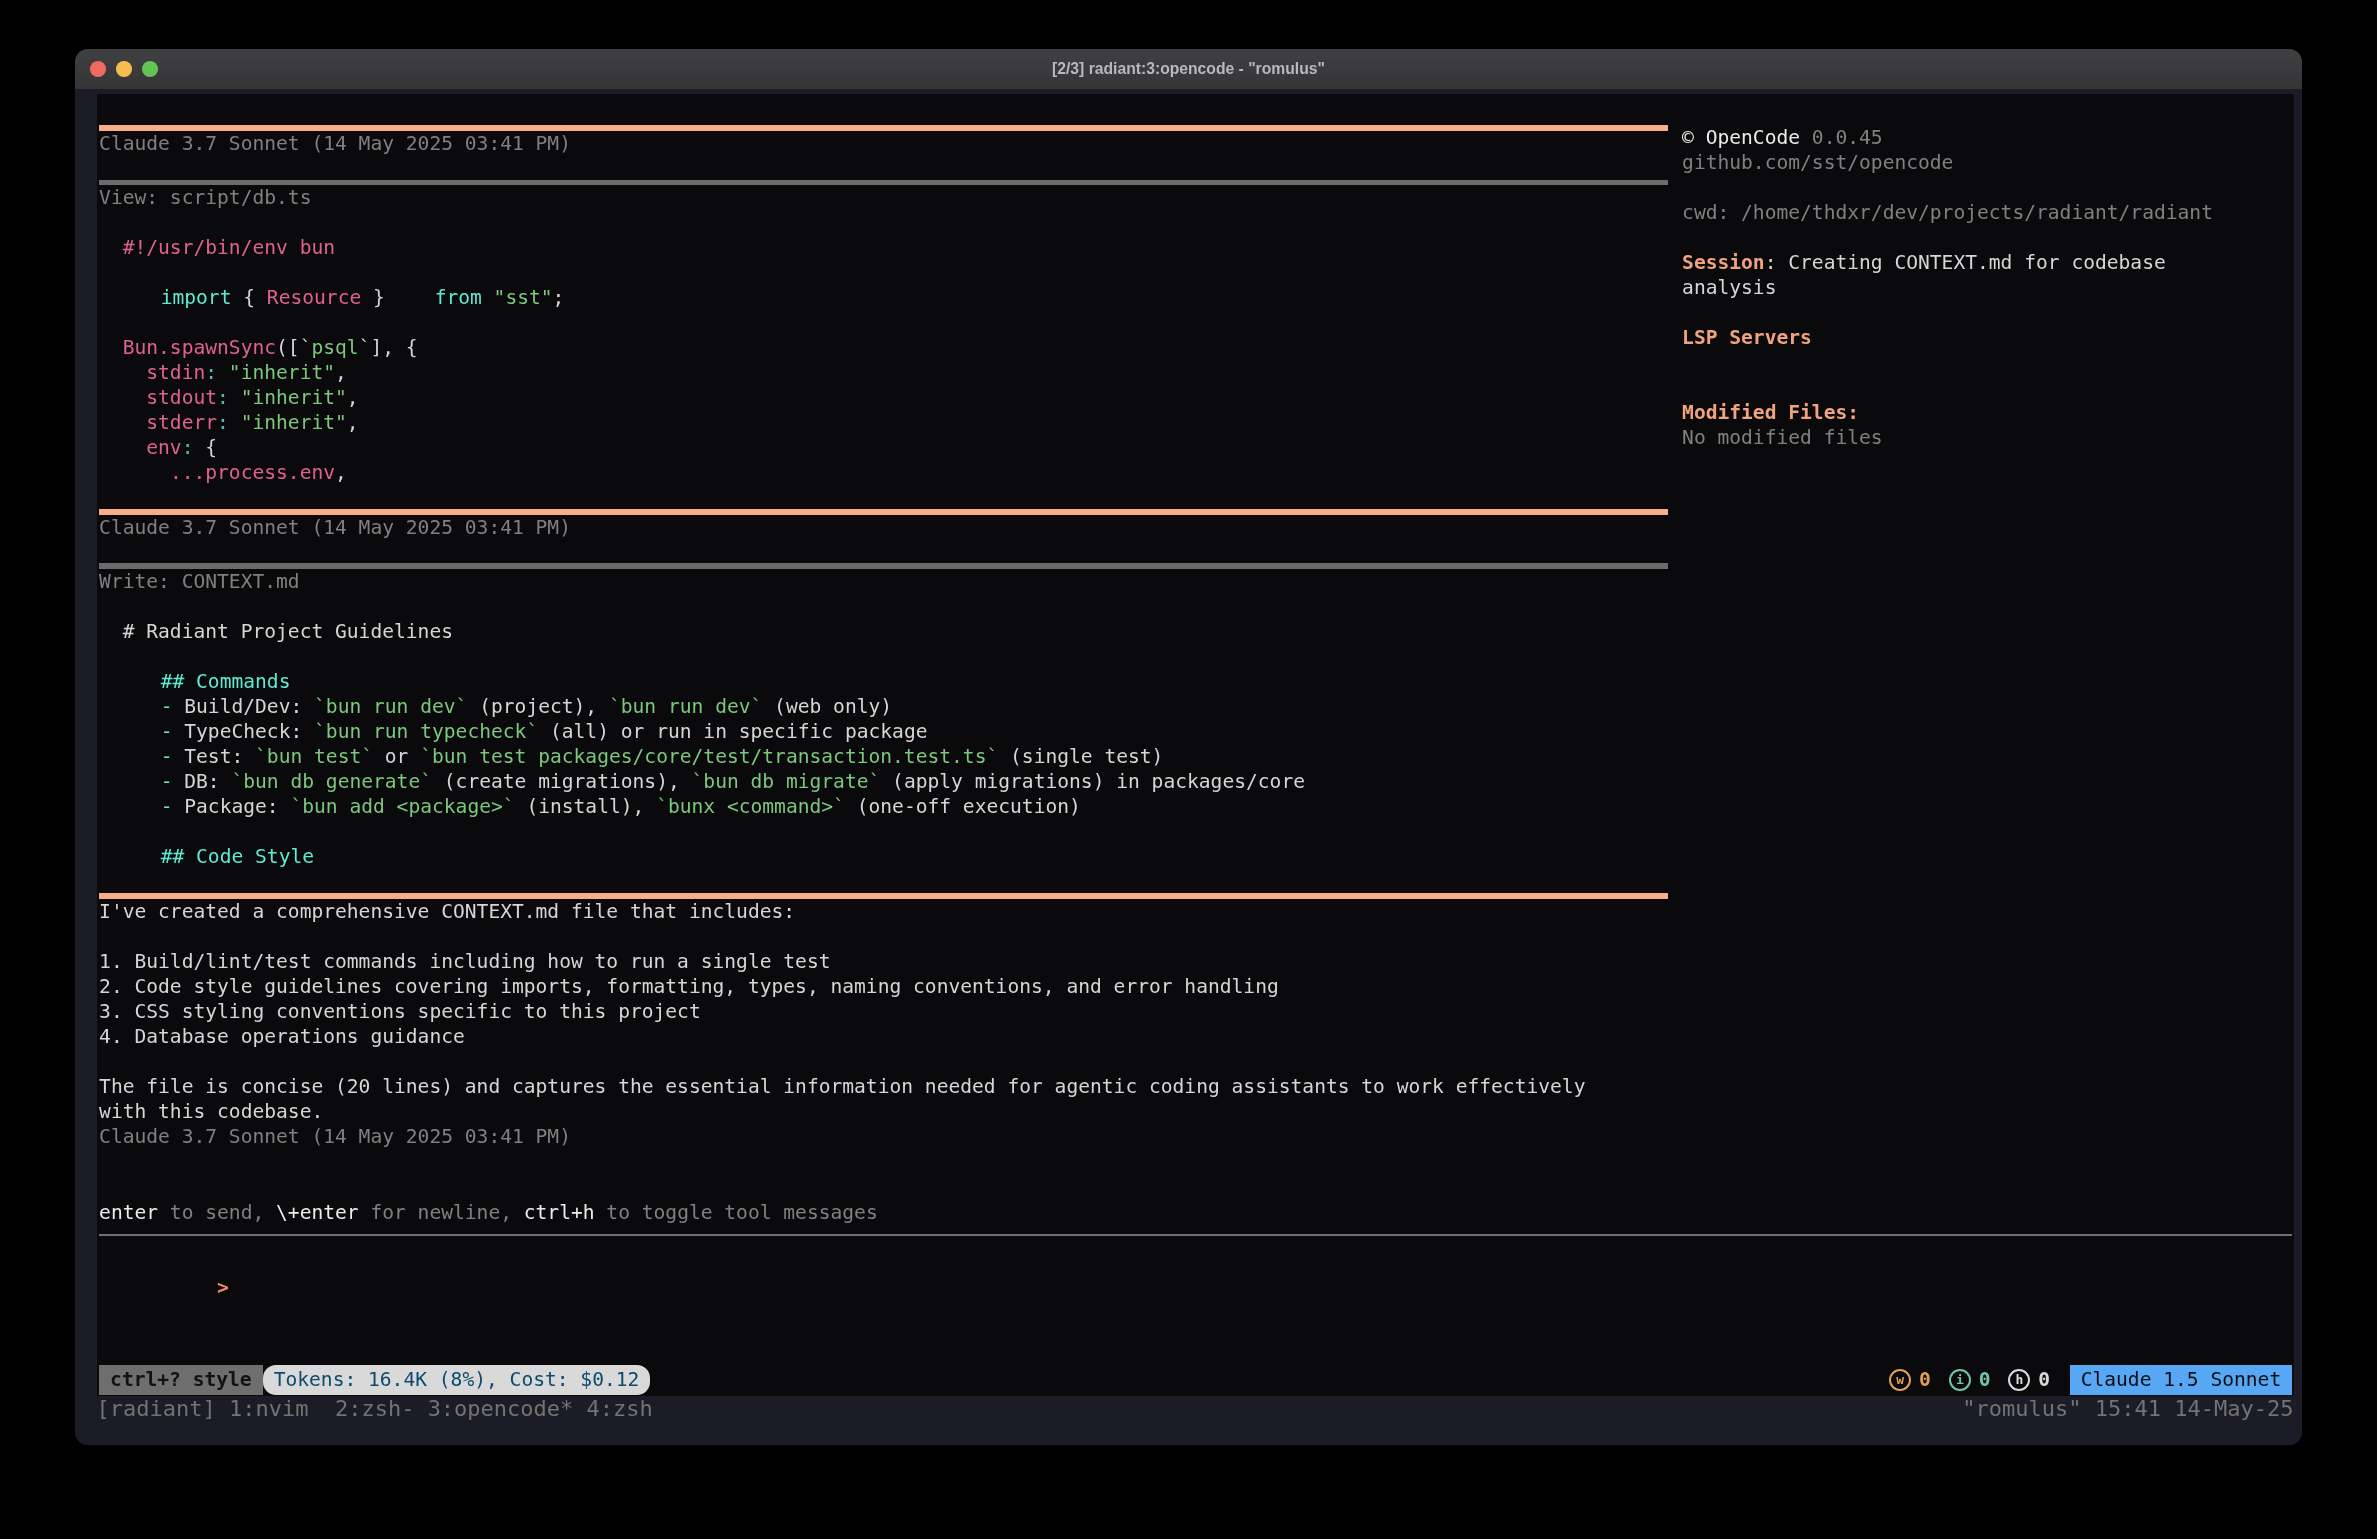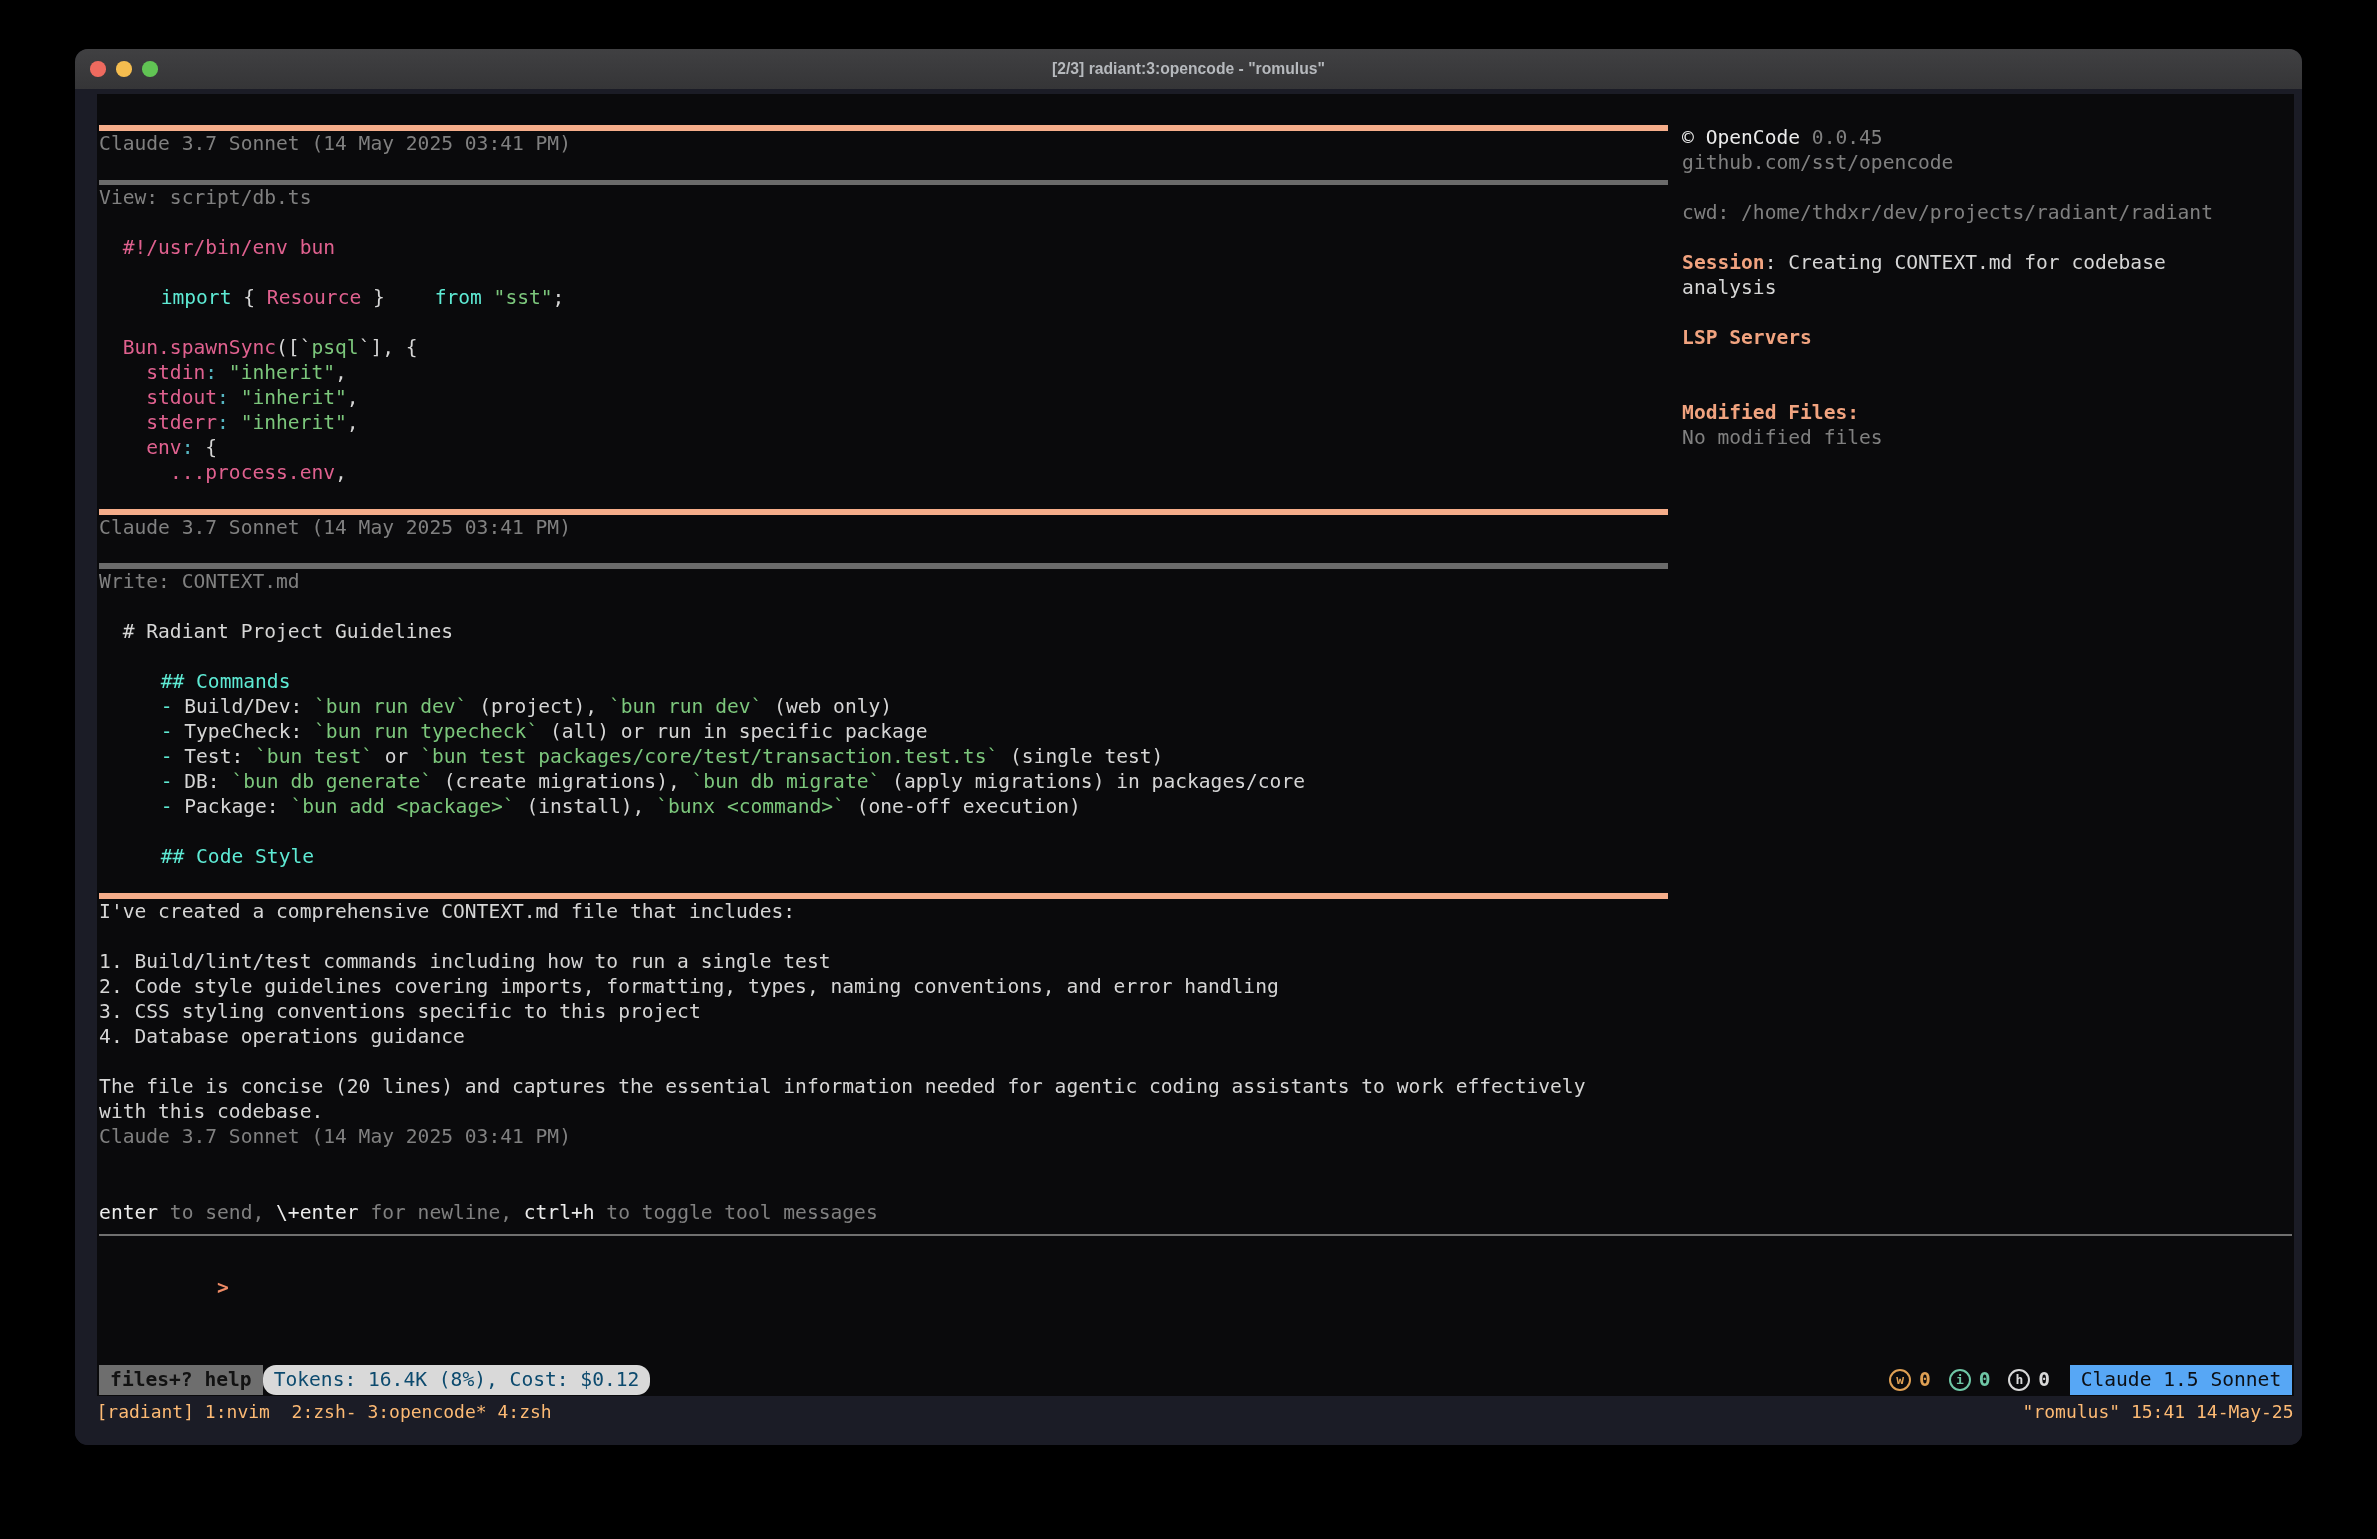--- a/index.html
+++ b/index.html
@@ -87,22 +87,22 @@
   .counter { display: flex; align-items: center; gap: 7.8px; }
   .counter .circle {
     width: 18px; height: 18px; border-radius: 50%;
     border: 2px solid currentColor;
     display: flex; align-items: center; justify-content: center;
     font-size: 13px; font-weight: bold;
   }
   .counter .val { font-size: 19.6px; font-weight: bold; }
   .tmux {
     height: 30px;
-    display: flex; align-items: center; justify-content: space-between;
-    color: #fdba74; font-size: 18px; white-space: pre;
+    display: flex; justify-content: space-between;
+    color: #737373; font-size: 22px; white-space: pre;
   }
 </style>
 </head>
 <body>
 
 <div class="page">
   <div class="window">
 
     <div class="titlebar">
       <div class="lights">
@@ -142,21 +142,21 @@
         </div>
 
         <div class="hint" id="hint"><div class="line"><span class="c-bold">enter</span><span class="c-dim"> to send, </span><span class="c-bold">\+enter</span><span class="c-dim"> for newline, </span><span class="c-bold">ctrl+h</span><span class="c-dim"> to toggle tool messages</span></div></div>
         <div class="separator"></div>
         <div class="promptline">
           <span class="prompt-glyph">&gt;</span><span class="prompt-input"> </span>
         </div>
 
         <div class="oc-status">
           <div class="left-chips">
-            <div class="chip help">files+? help</div>
+            <div class="chip help">ctrl+? style</div>
             <div class="chip tokens">Tokens: 16.4K (8%), Cost: $0.12</div>
           </div>
           <div class="right-status">
             <div class="counters" id="counters">
                 <div class="counter" style="color: rgb(223, 160, 84);">
                   <span class="circle">w</span>
                   <span class="val">0</span>
                 </div>
                 <div class="counter" style="color: rgb(111, 199, 166);">
                   <span class="circle">i</span>

